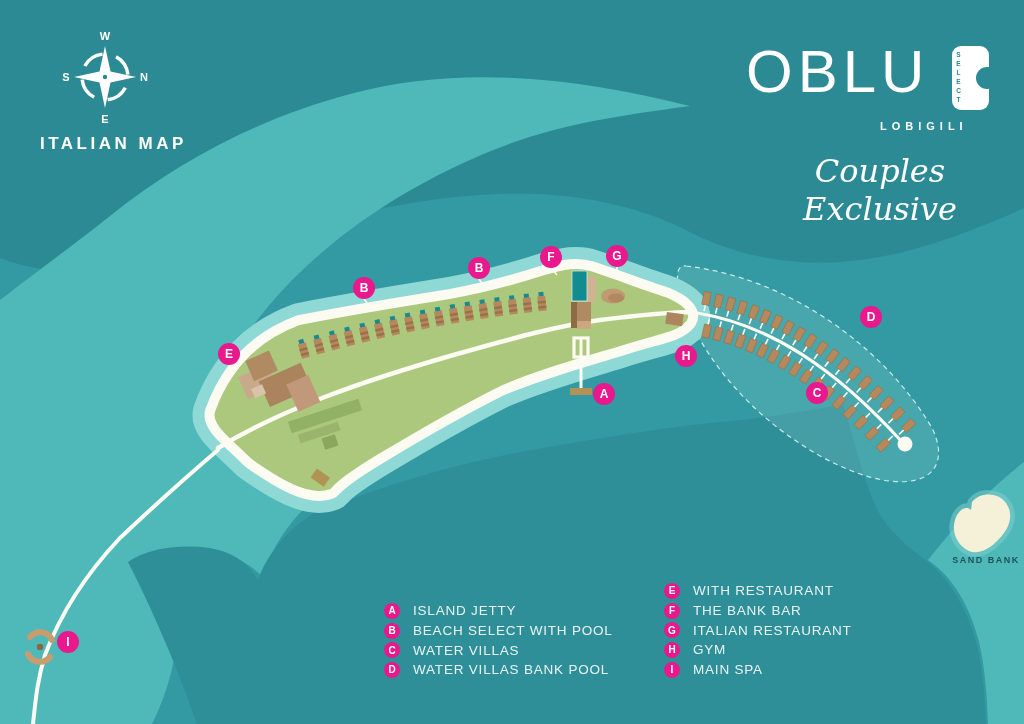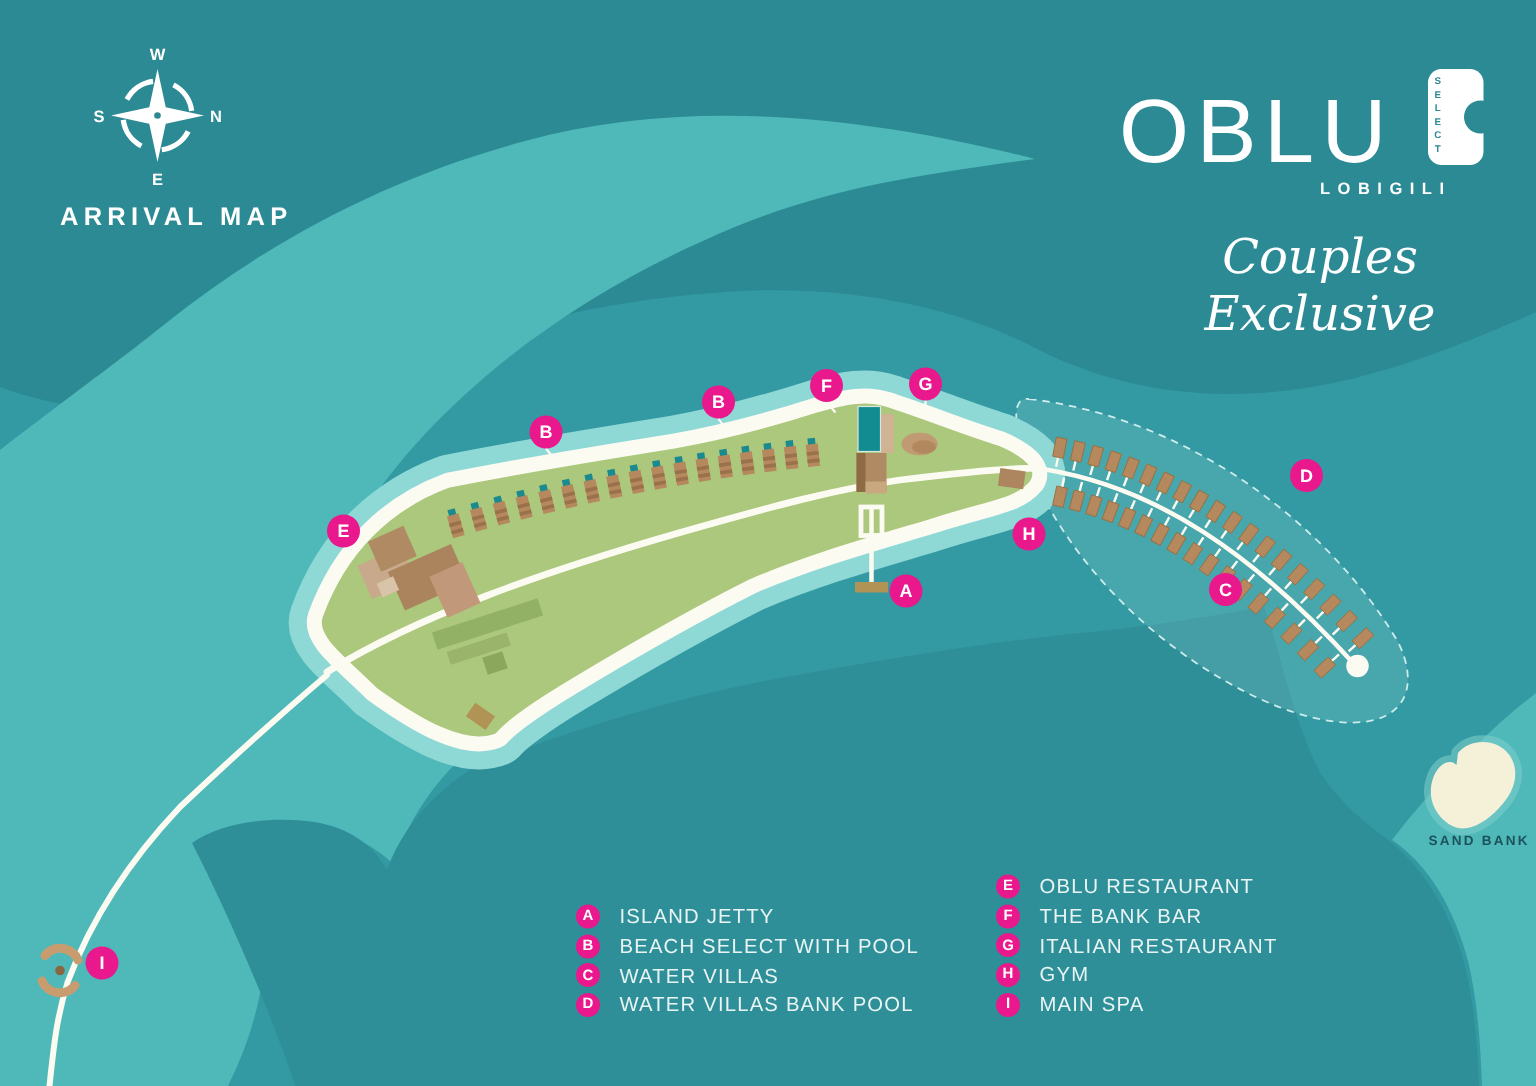--- a/index.html
+++ b/index.html
@@ -7,21 +7,21 @@
          font-family:"Liberation Sans",sans-serif;background:#3399A2;}
   svg text{font-family:"Liberation Sans",sans-serif;}
   #map-svg{position:absolute;left:0;top:0;}
 
   
   #compass-block{position:absolute;left:40px;top:30px;width:130px;text-align:center;color:#fff;}
   #island-title{margin-top:6px;font-size:17px;font-weight:bold;letter-spacing:3.5px;white-space:nowrap;}
 
   
   #brand{position:absolute;left:740px;top:40px;width:260px;color:#fff;}
-  #brand-name{position:absolute;left:6px;top:18px;font-size:60px;font-weight:400;letter-spacing:5px;line-height:1;}
+  #brand-name{position:absolute;left:6px;top:2px;font-size:60px;font-weight:400;letter-spacing:5px;line-height:1;}
   #select-box{position:absolute;left:212px;top:6px;width:37px;height:64px;background:#fff;border-radius:9px;}
   #select-text{position:absolute;left:3px;top:5px;writing-mode:vertical-rl;text-orientation:upright;
                font-size:6.5px;font-weight:bold;letter-spacing:2px;color:#2C8A94;}
   #select-knob{position:absolute;right:-9px;top:21px;width:22px;height:22px;border-radius:50%;background:#2C8A94;}
   #brand-prop{position:absolute;left:140px;top:80px;width:110px;text-align:left;
               font-size:11px;font-weight:bold;letter-spacing:5px;}
   #brand-tagline{position:absolute;left:30px;top:112px;width:220px;text-align:center;
                  font-family:"DejaVu Serif",serif;font-style:italic;font-size:32px;}
 
   
@@ -445,21 +445,21 @@
       <g stroke="#fff" stroke-width="3.5" fill="none">
         <circle cx="46" cy="47" r="23" stroke-dasharray="22 14" transform="rotate(28 46 47)"></circle>
       </g>
       <path fill="#fff" d="M46,16 L51.5,41.5 L77,47 L51.5,52.5 L46,78 L40.5,52.5 L15,47 L40.5,41.5 Z"></path>
       <circle cx="46" cy="47" r="2.2" fill="#2C8A94"></circle>
       <text x="46" y="10" text-anchor="middle" fill="#fff" font-size="11" font-weight="bold">W</text>
       <text x="7" y="51" text-anchor="middle" fill="#fff" font-size="11" font-weight="bold">S</text>
       <text x="85" y="51" text-anchor="middle" fill="#fff" font-size="11" font-weight="bold">N</text>
       <text x="46" y="93" text-anchor="middle" fill="#fff" font-size="11" font-weight="bold">E</text>
     </svg>
-    <div id="island-title">ARRIVAL MAP</div>
+    <div id="island-title">ITALIAN MAP</div>
   </div>
 
   <div id="brand">
     <div id="brand-name">OBLU</div>
     <div id="select-box">
       <span id="select-text">SELECT</span>
       <span id="select-knob"></span>
     </div>
     <div id="brand-prop">LOBIGILI</div>
     <div id="brand-tagline">Couples Exclusive</div>
@@ -479,21 +479,21 @@
         <span class="lg-label">WATER VILLAS</span>
       </div>
       <div class="lg-row">
         <span class="lg-badge">D</span>
         <span class="lg-label">WATER VILLAS BANK POOL</span>
       </div>
     </div>
   <div id="legend-right" class="legend-col">
       <div class="lg-row">
         <span class="lg-badge">E</span>
-        <span class="lg-label">OBLU RESTAURANT</span>
+        <span class="lg-label">WITH RESTAURANT</span>
       </div>
       <div class="lg-row">
         <span class="lg-badge">F</span>
         <span class="lg-label">THE BANK BAR</span>
       </div>
       <div class="lg-row">
         <span class="lg-badge">G</span>
         <span class="lg-label">ITALIAN RESTAURANT</span>
       </div>
       <div class="lg-row">

